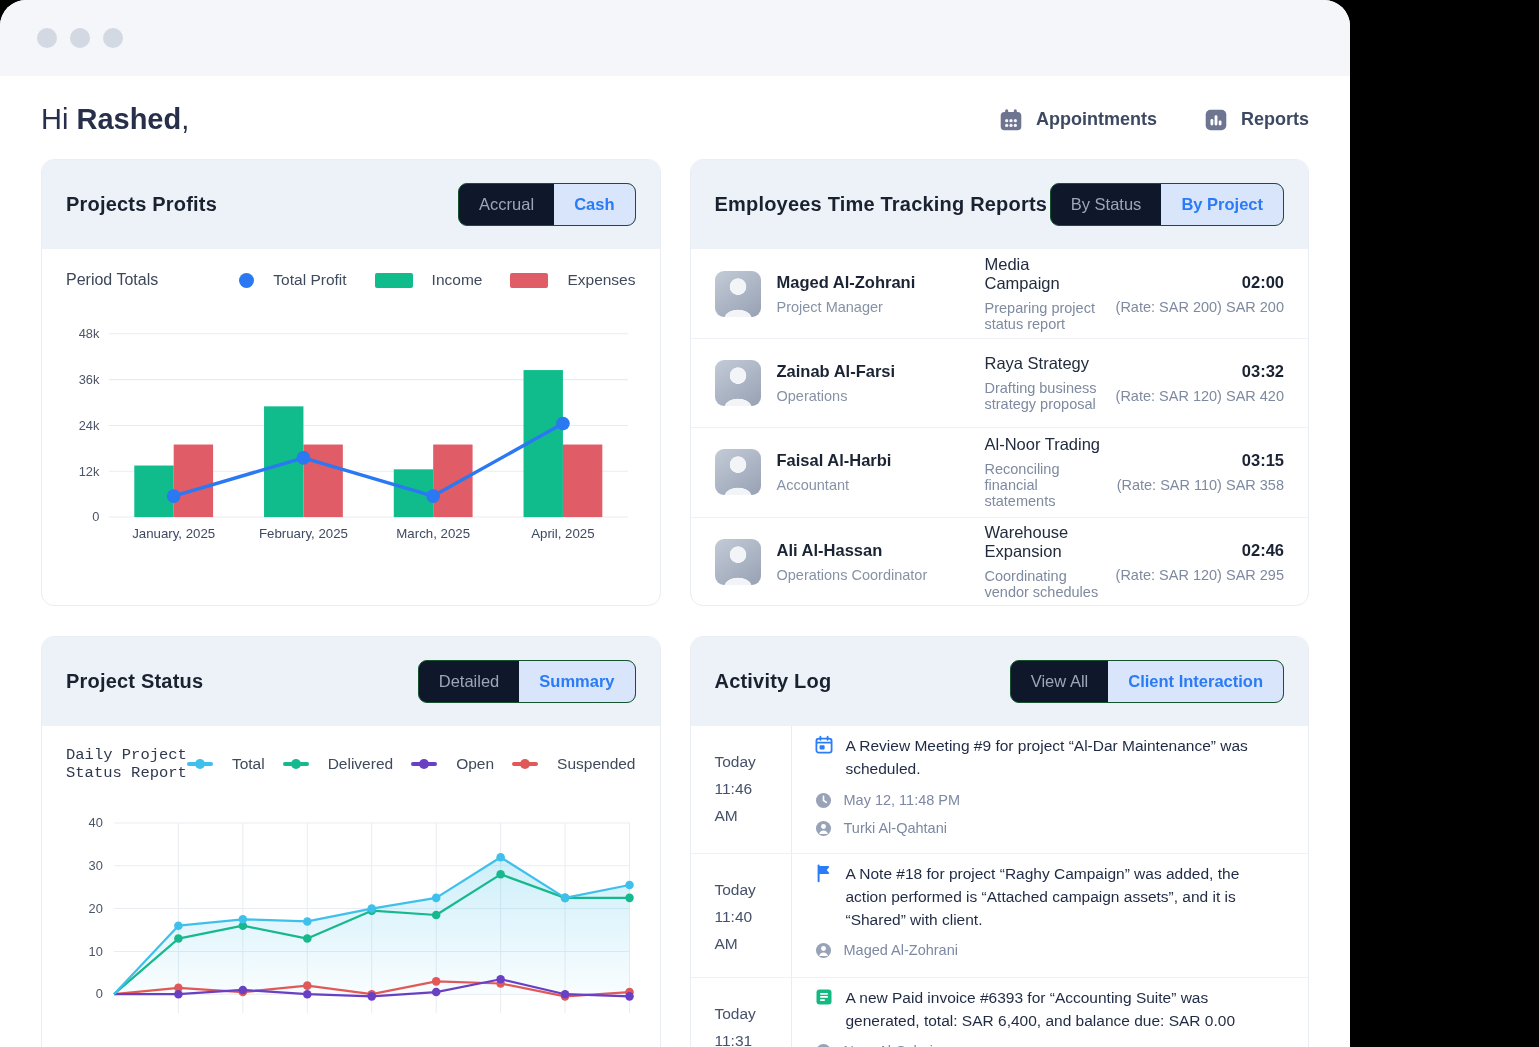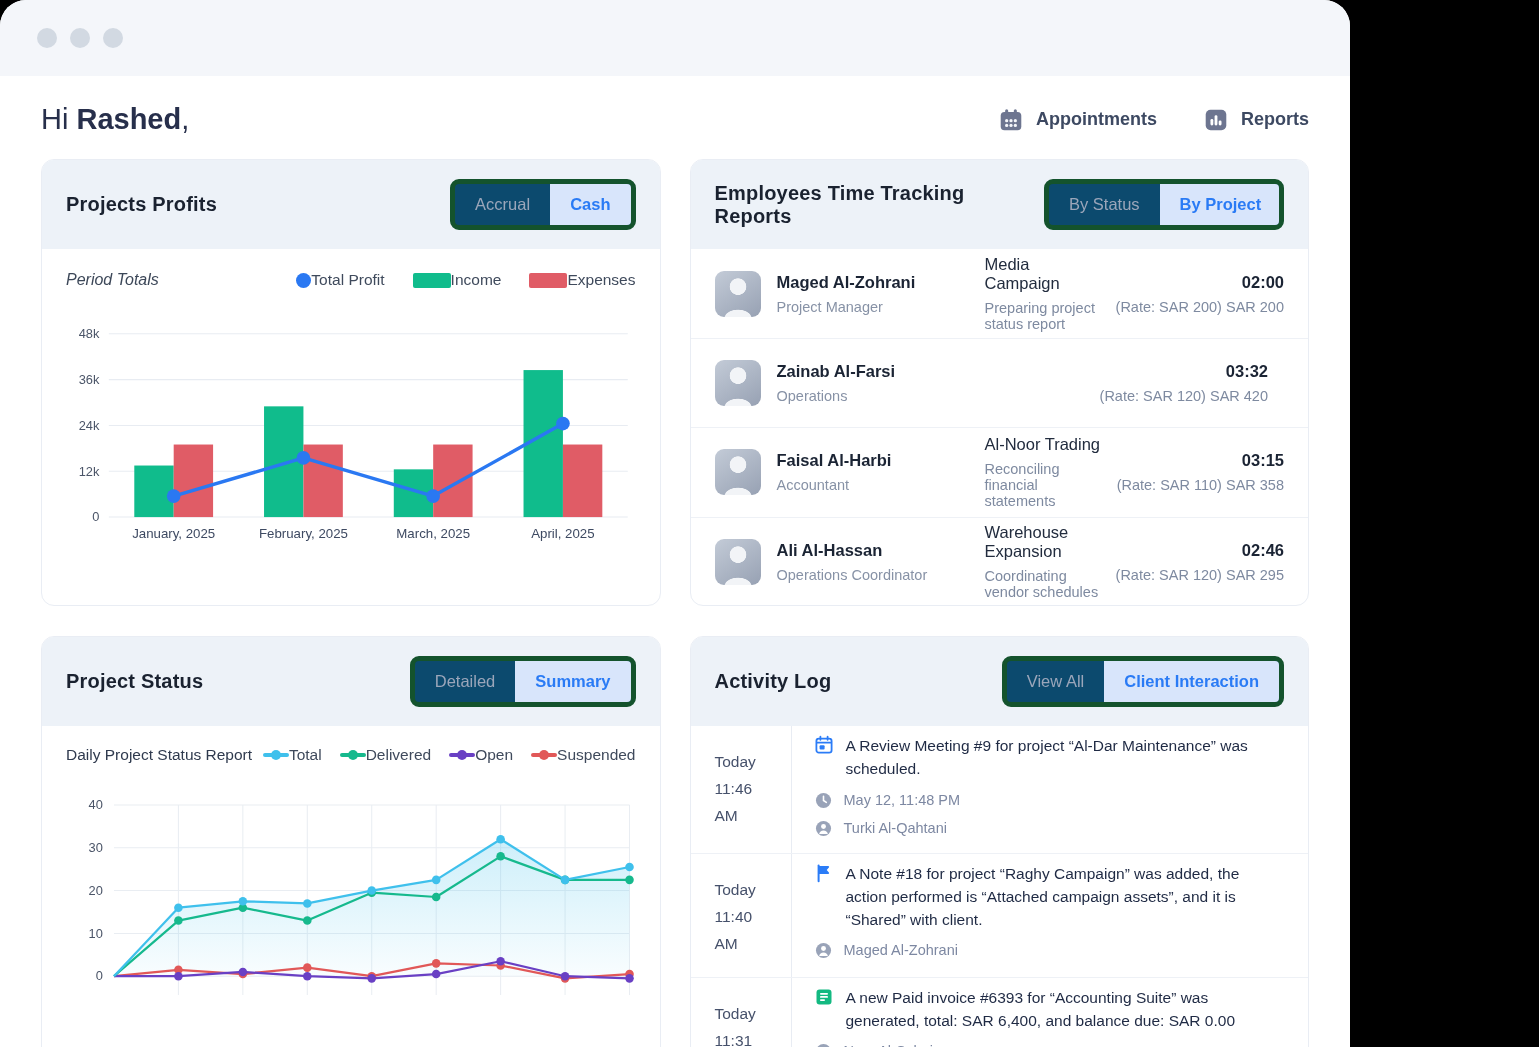--- a/index.html
+++ b/index.html
@@ -16,30 +16,30 @@
   .action-btn { display:flex; align-items:center; gap:12px; cursor:pointer; background:none; border:none; }
   .action-btn .lbl { font-size:18px; color:#3d4962; font-weight:600; }
   .action-ic { color:#6d7590; display:flex; }
 
   .grid { display:grid; grid-template-columns:1fr 1fr; gap:30px 29px; }
   .panel { border:1px solid #e9edf4; border-radius:13px; overflow:hidden; background:#fff; }
   .panel.top { height:447px; }
   .panel.bottom { min-height:430px; }
   .panel-header { background:#edf2f8; height:89px; display:flex; align-items:center; justify-content:space-between; padding:0 24px; }
   .panel-title { font-size:20px; font-weight:700; color:#1a2230; letter-spacing:.2px; }
-  .toggle { display:flex; background:#0c4a6e; border:5px solid #14532d; border-radius:9px; overflow:hidden; }
+  .toggle { display:flex; background:#0f172a; border:1px solid #14532d; border-radius:9px; overflow:hidden; }
   .tg-opt { padding:11px 20px; font-size:16.5px; color:#9ba6ba; font-weight:500; cursor:pointer; background:none; border:none; white-space:nowrap; }
   .tg-opt.active { background:#d8e5fb; color:#2a7bf5; font-weight:600; }
 
   
   .profits-body { padding:22px 24px 0; }
   .legend-row { display:flex; justify-content:space-between; align-items:center; margin-bottom:14px; }
-  .legend-caption { font-size:16px; color:#3c4758;font-style:italic; }
+  .legend-caption { font-size:16px; color:#3c4758; }
   .legend-items { display:flex; gap:28px; align-items:center; }
-  .legend-item { display:flex; gap:0; align-items:center; font-size:15.5px; color:#3f4a5c; }
+  .legend-item { display:flex; gap:19px; align-items:center; font-size:15.5px; color:#3f4a5c; }
   .sw-circle { width:15px; height:15px; border-radius:50%; }
   .sw-rect { width:38px; height:15px; border-radius:2px; }
   .lmark { position:relative; width:26px; height:10px; display:inline-block; }
   .lmark .lline { position:absolute; left:0; top:3px; width:26px; height:4px; border-radius:2px; }
   .lmark .ldot { position:absolute; left:8px; top:0; width:10px; height:10px; border-radius:50%; }
 
   
   .emp-row { display:grid; grid-template-columns:46px 192px 1fr auto; gap:0 16px; align-items:center; padding:0 24px; height:89.2px; border-top:1px solid #eef1f6; cursor:pointer; }
   .emp-row:first-child { border-top:none; }
   .avatar { width:46px; height:46px; border-radius:9px;
@@ -50,21 +50,21 @@
   .emp-name { font-size:16.5px; font-weight:600; color:#1b2434; margin-bottom:7px; }
   .emp-role { font-size:14.5px; color:#8792a6; }
   .proj-name { font-size:16.5px; font-weight:500; color:#222c3e; margin-bottom:7px; }
   .proj-task { font-size:14.5px; color:#7e8aa0; }
   .emp-right { text-align:right; }
   .emp-duration { font-size:16.5px; font-weight:700; color:#1b2434; margin-bottom:7px; }
   .emp-rate { font-size:14.5px; color:#7e8aa0; }
 
   
   .status-body { padding:20px 24px 0; }
-  .status-caption { font-size:15.5px; color:#2f3a4e; }
+  .status-caption { font-size:15.5px; color:#2f3a4e;font-family:Liberation Mono, monospace; }
 
   
   .act-entry { display:flex; border-top:1px solid #eef1f6; }
   .act-entry:first-child { border-top:none; }
   .act-time { width:101px; flex-shrink:0; border-right:1px solid #e8ecf3; padding:22px 16px 20px 24px; font-size:15.5px; color:#46516b; line-height:1.75; }
   .act-content { flex:1; padding:8px 24px 16px 22px; }
   .act-title-row { display:flex; gap:12px; align-items:flex-start; }
   .act-icon { flex-shrink:0; margin-top:1px; display:flex; }
   .act-title { font-size:15.5px; color:#1f2a44; line-height:1.5; }
   .act-meta { display:flex; gap:12px; align-items:center; margin-top:10px; font-size:14.5px; color:#7d88a2; margin-left:1px; }
@@ -198,20 +198,24 @@
             <div class="emp-right">
                 <div class="emp-duration">02:00</div>
                 <div class="emp-rate">(Rate: SAR 200) SAR 200</div>
               </div>
           </div>
           <div class="emp-row">
             <span class="avatar"></span>
             <div>
                 <div class="emp-name">Zainab Al-Farsi</div>
                 <div class="emp-role">Operations</div>
+              </div>
+            <div>
+                <div class="proj-name">Raya Strategy</div>
+                <div class="proj-task">Drafting business strategy proposal</div>
               </div>
             <div class="emp-right">
                 <div class="emp-duration">03:32</div>
                 <div class="emp-rate">(Rate: SAR 120) SAR 420</div>
               </div>
           </div>
           <div class="emp-row">
             <span class="avatar"></span>
             <div>
                 <div class="emp-name">Faisal Al-Harbi</div>

